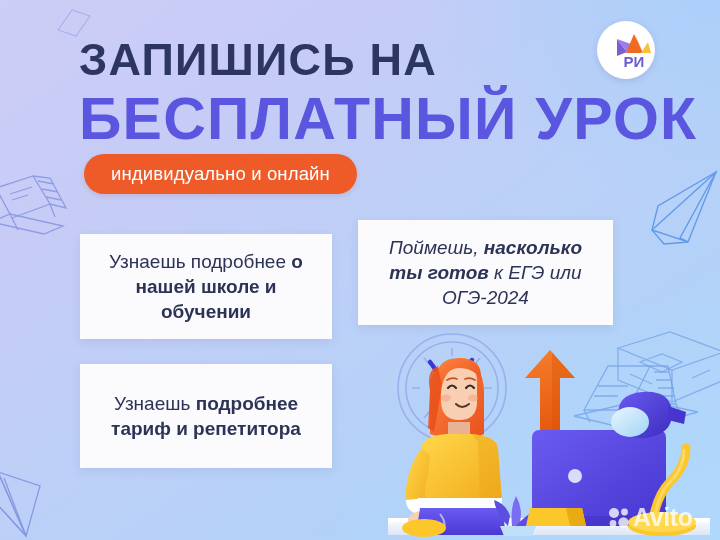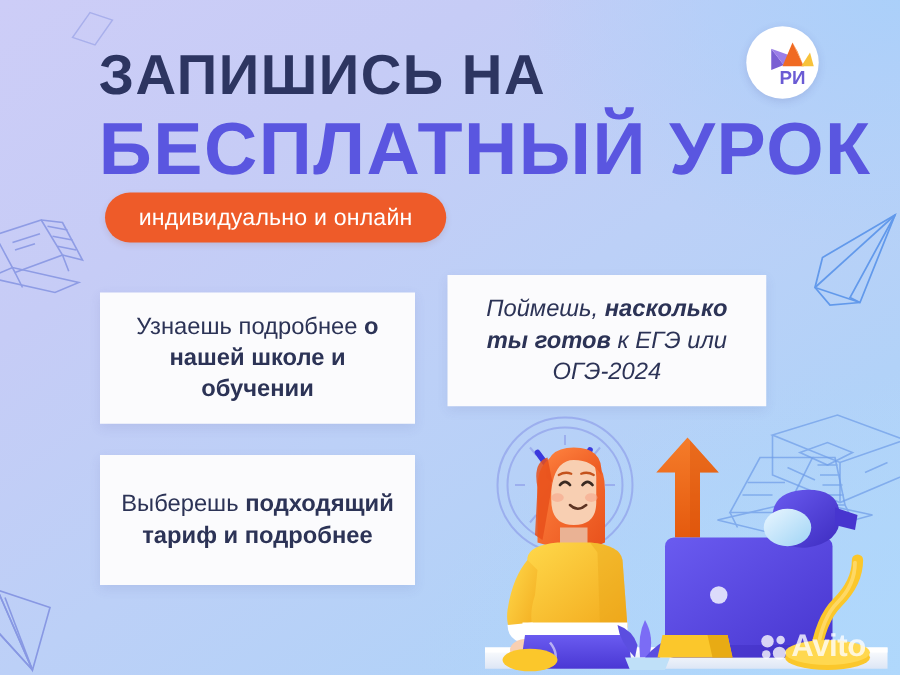--- a/index.html
+++ b/index.html
@@ -184,22 +184,22 @@
   </div>
 
   <div class="card" id="card-2">
     <div>
       <span class="reg">Поймешь, </span><b>насколько ты готов</b><span class="reg"> к ЕГЭ или ОГЭ-2024</span>
     </div>
   </div>
 
   <div class="card" id="card-3">
     <div>
-      <span class="reg">Выберешь</span>
-      <b>подходящий тариф и подробнее</b>
+      <span class="reg">Узнаешь</span>
+      <b>подробнее тариф и репетитора</b>
       <span class="reg"></span>
     </div>
   </div>
 
   <div id="illustration">
     <svg width="340" height="210" viewBox="0 0 340 210">
       <defs>
         <linearGradient id="gSweater" x1="0" y1="0" x2="1" y2="1">
           <stop offset="0" stop-color="#ffd94b"></stop>
             <stop offset="1" stop-color="#f2a91c"></stop>

